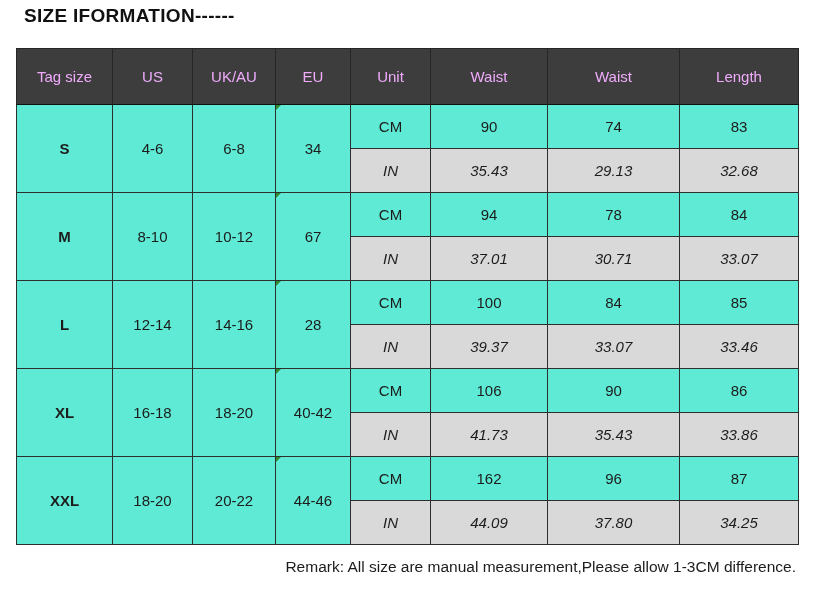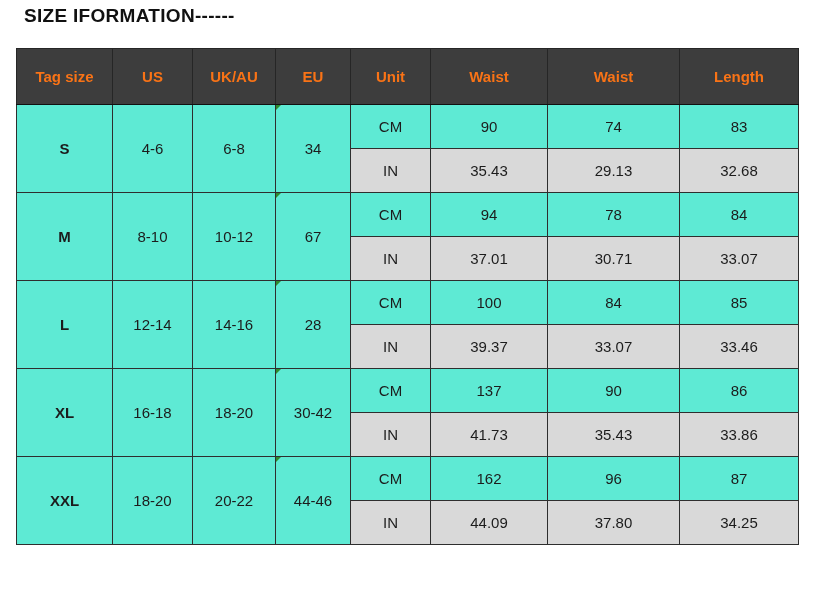--- a/index.html
+++ b/index.html
@@ -38,32 +38,33 @@
   table.size-table td {
     border: 1px solid #2e2e2e;
     text-align: center;
     vertical-align: middle;
     padding: 0;
     font-size: 15px;
     overflow: hidden;
   }
   table.size-table thead th {
     background: #3d3d3d;
-    color: #f97316;
-    font-weight: bold;
+    color: #f0abfc;
+    font-weight: normal;
     height: 55px;
     border-color: #262626;
     border-bottom-color: #111111;
   }
   table.size-table tbody td {
     height: 43px;
     background: #5eead4;
   }
   table.size-table tbody tr.in-row td {
     background: #d9d9d9;
+    font-style: italic;
   }
   td.tag-cell {
     font-weight: bold;
   }
   td.eu-cell {
     position: relative;
   }
   
   td.eu-cell::before {
     content: "";
@@ -164,23 +165,23 @@
         <td>IN</td>
         <td>39.37</td>
         <td>33.07</td>
         <td>33.46</td>
       </tr>
 
       <tr class="cm-row">
         <td class="tag-cell" rowspan="2">XL</td>
         <td rowspan="2">16-18</td>
         <td rowspan="2">18-20</td>
-        <td class="eu-cell" rowspan="2">30-42</td>
-        <td>CM</td>
-        <td>137</td>
+        <td class="eu-cell" rowspan="2">40-42</td>
+        <td>CM</td>
+        <td>106</td>
         <td>90</td>
         <td>86</td>
       </tr>
       <tr class="in-row">
         <td>IN</td>
         <td>41.73</td>
         <td>35.43</td>
         <td>33.86</td>
       </tr>
 
@@ -196,14 +197,15 @@
       </tr>
       <tr class="in-row">
         <td>IN</td>
         <td>44.09</td>
         <td>37.80</td>
         <td>34.25</td>
       </tr>
     </tbody>
   </table>
 
+  <p class="remark">Remark: All size are manual measurement,Please allow 1-3CM difference.</p>
 
 </div>
 
 </body></html>

